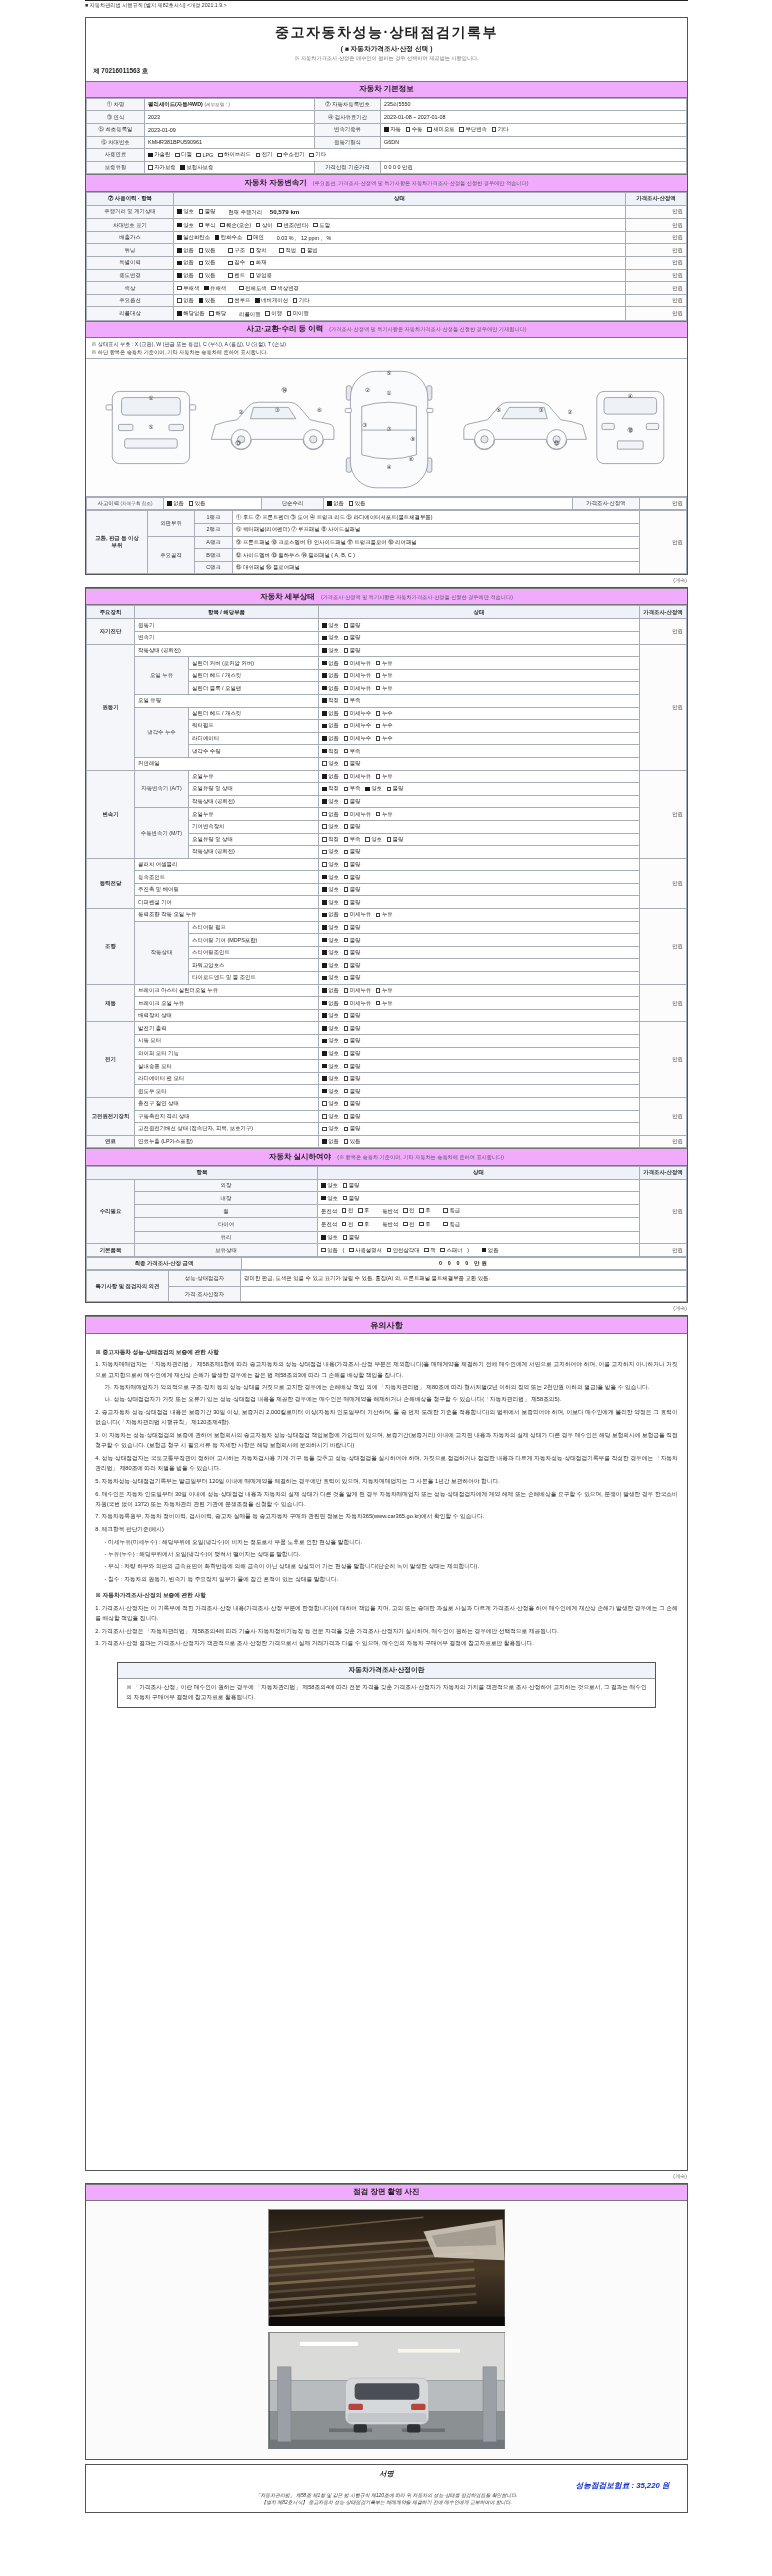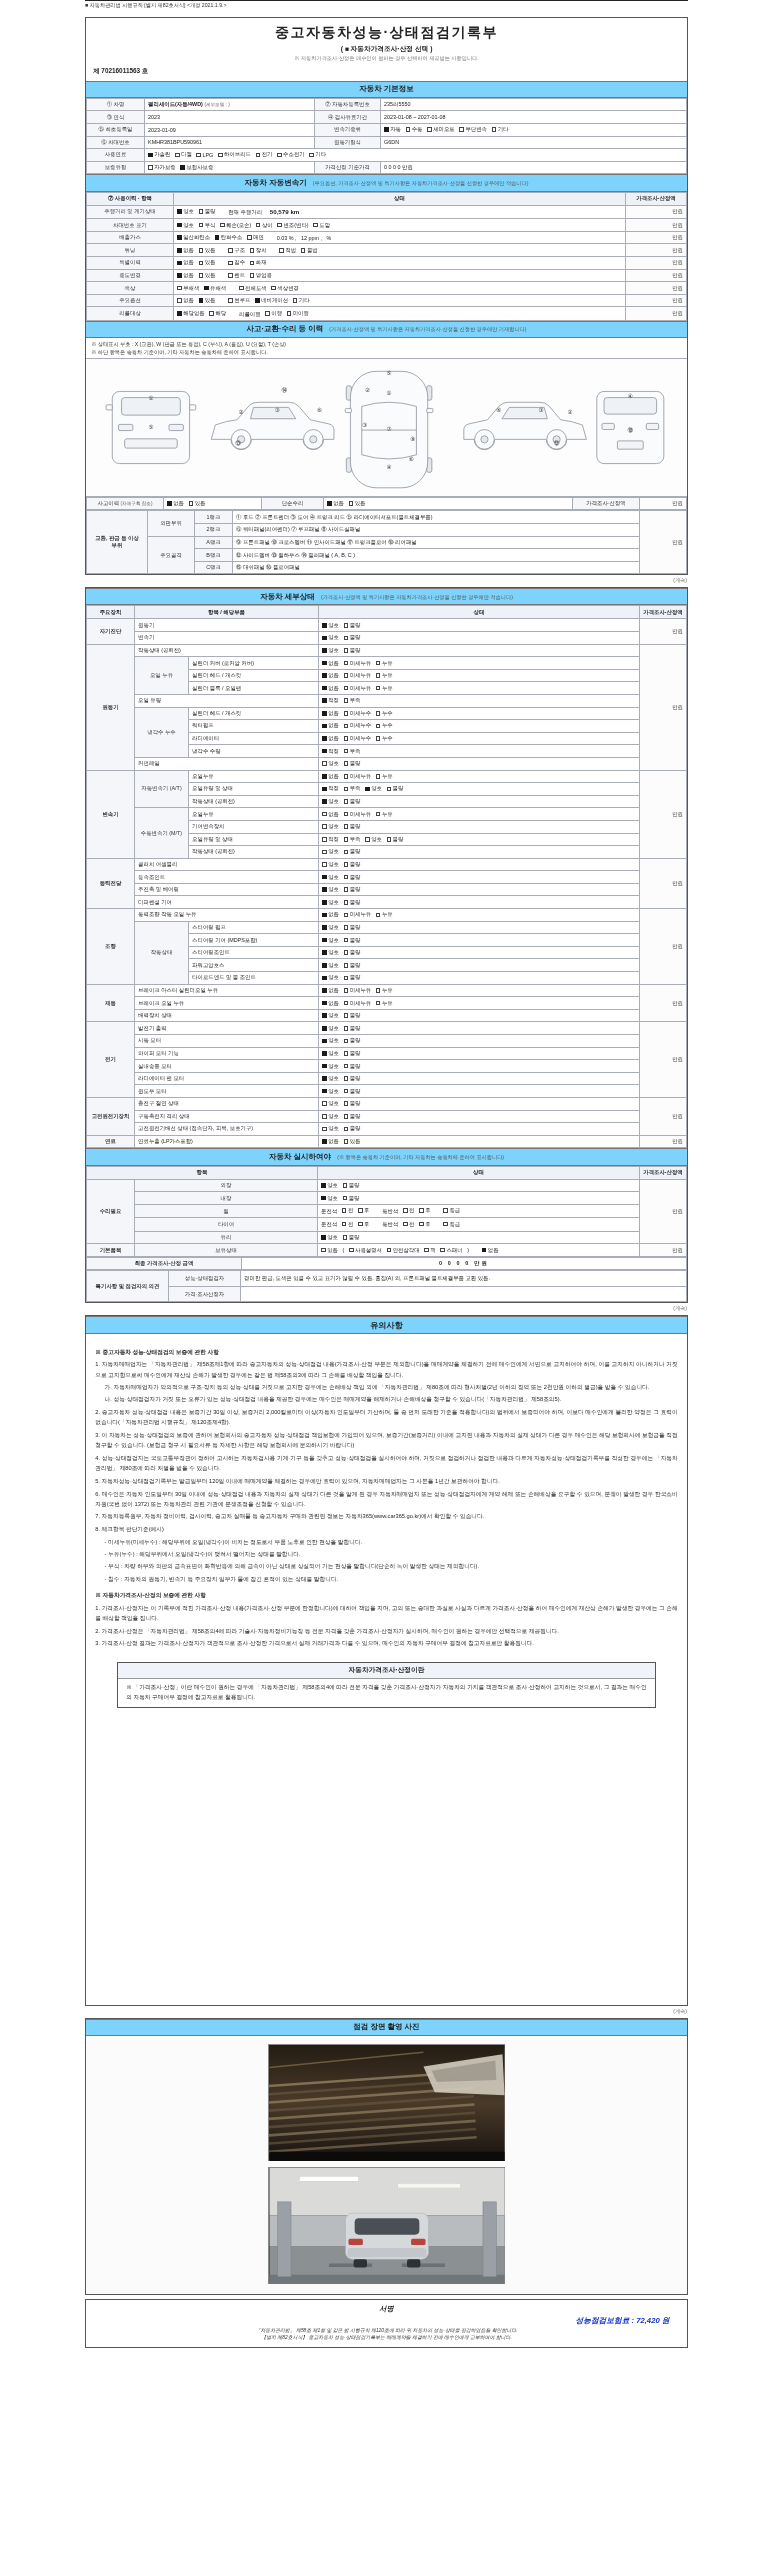--- a/index.html
+++ b/index.html
@@ -10,21 +10,21 @@
   .doc { width:603px; margin:8px auto 0; }
   .box { border:0.8px solid #555; background:#fff; }
   .cont { text-align:right; font-size:5.2px; color:#666; padding:1.5px 1px 3.1px; }
 
   .titleblock { padding:6.2px 7.2px 4.1px; }
   .doc-title { text-align:center; font-size:14px; font-weight:bold; letter-spacing:1.5px; }
   .doc-sub { text-align:center; font-size:6.7px; font-weight:bold; margin-top:2.6px; }
   .doc-note { text-align:center; font-size:5.2px; color:#777; margin-top:1.5px; }
   .doc-no { font-size:6.4px; font-weight:bold; margin-top:5.2px; }
 
-  .sec-h { background:#7dd3fc; border-top:0.5px solid #777; border-bottom:0.5px solid #777;
+  .sec-h { background:#f0abfc; border-top:0.5px solid #777; border-bottom:0.5px solid #777;
            text-align:center; font-weight:bold; font-size:7.5px; padding:2.6px 0; }
   .sec-h .note { font-weight:normal; font-size:5.2px; color:#555; margin-left:4.1px; }
 
   table.t { width:100%; border-collapse:collapse; table-layout:fixed; }
   .t td, .t th { border:0.5px solid #a9adb5; font-size:5.4px; padding:2.3px 3.1px;
                  vertical-align:middle; word-break:keep-all; overflow:hidden; }
   .t th { background:#eef2f8; font-weight:bold; text-align:center; padding:2.6px 2.1px; }
   .lblc { background:#f4f6f9; text-align:center; color:#333; }
   .price-c { text-align:right; color:#444; background:#fcfcfd; }
   .vcell { text-align:left; }
@@ -1153,21 +1153,21 @@
             </tr>
             <tr>
               <td class="lblc">가격·조사산정자</td>
               <td class="vcell" style="height: 15.5px;"></td>
             </tr>
           </tbody>
       </table>
     </div>
     <div class="cont">(계속)</div>
 
-    <div class="box" style="height:691px">
+    <div class="box" style="height:856px">
       <div class="sec-h" style="font-size:8.2px">
         <span>유의사항</span>
       </div>
       <div class="notices" id="notices">
           <div class="n-h">※ 중고자동차 성능·상태점검의 보증에 관한 사항</div>
           <div class="n-p">1. 자동차매매업자는 「자동차관리법」 제58조제1항에 따라 중고자동차의 성능·상태점검 내용(가격조사·산정 부분은 제외합니다)을 매매계약을 체결하기 전에 매수인에게 서면으로 고지하여야 하며, 이를 고지하지 아니하거나 거짓으로 고지함으로써 매수인에게 재산상 손해가 발생한 경우에는 같은 법 제58조의3에 따라 그 손해를 배상할 책임을 집니다.</div>
           <div class="n-p2">가. 자동차매매업자가 악의적으로 구조·장치 등의 성능·상태를 거짓으로 고지한 경우에는 손해배상 책임 외에 「자동차관리법」 제80조에 따라 형사처벌(2년 이하의 징역 또는 2천만원 이하의 벌금)을 받을 수 있습니다.</div>
           <div class="n-p2">나. 성능·상태점검자가 거짓 또는 오류가 있는 성능·상태점검 내용을 제공한 경우에는 매수인은 매매계약을 해제하거나 손해배상을 청구할 수 있습니다(「자동차관리법」 제58조의5).</div>
           <div class="n-p">2. 중고자동차 성능·상태점검 내용은 보증기간 30일 이상, 보증거리 2,000킬로미터 이상(자동차 인도일부터 기산하며, 둘 중 먼저 도래한 기준을 적용합니다)의 범위에서 보증되어야 하며, 이보다 매수인에게 불리한 약정은 그 효력이 없습니다(「자동차관리법 시행규칙」 제120조제4항).</div>
           <div class="n-p">3. 이 자동차는 성능·상태점검의 보증에 관하여 보험회사의 중고자동차 성능·상태점검 책임보험에 가입되어 있으며, 보증기간(보증거리) 이내에 고지된 내용과 자동차의 실제 상태가 다른 경우 매수인은 해당 보험회사에 보험금을 직접 청구할 수 있습니다. (보험금 청구 시 필요서류 등 자세한 사항은 해당 보험회사에 문의하시기 바랍니다)</div>
@@ -1245,19 +1245,19 @@
               <rect x="16" y="104" width="26" height="16" rx="4" fill="#2e3134"></rect>
               <rect x="120" y="104" width="26" height="16" rx="4" fill="#2e3134"></rect>
             </g>
           </svg>
         </div>
       </div>
     </div>
 
     <div class="box signbox" style="margin-top:4.1px">
       <div class="sign-title">서명</div>
-      <div class="sign-fee">성능점검보험료 : 72,420 원</div>
+      <div class="sign-fee">성능점검보험료 : 35,220 원</div>
       <div class="sign-legal">「자동차관리법」 제58조 제1항 및 같은 법 시행규칙 제120조에 따라 위 자동차의 성능·상태를 점검하였음을 확인합니다.</div>
       <div class="sign-legal">【별지 제82호서식】 중고자동차 성능·상태점검기록부는 매매계약을 체결하기 전에 매수인에게 교부하여야 합니다.</div>
     </div>
   </div>
 </div>
 
 
 </body></html>

